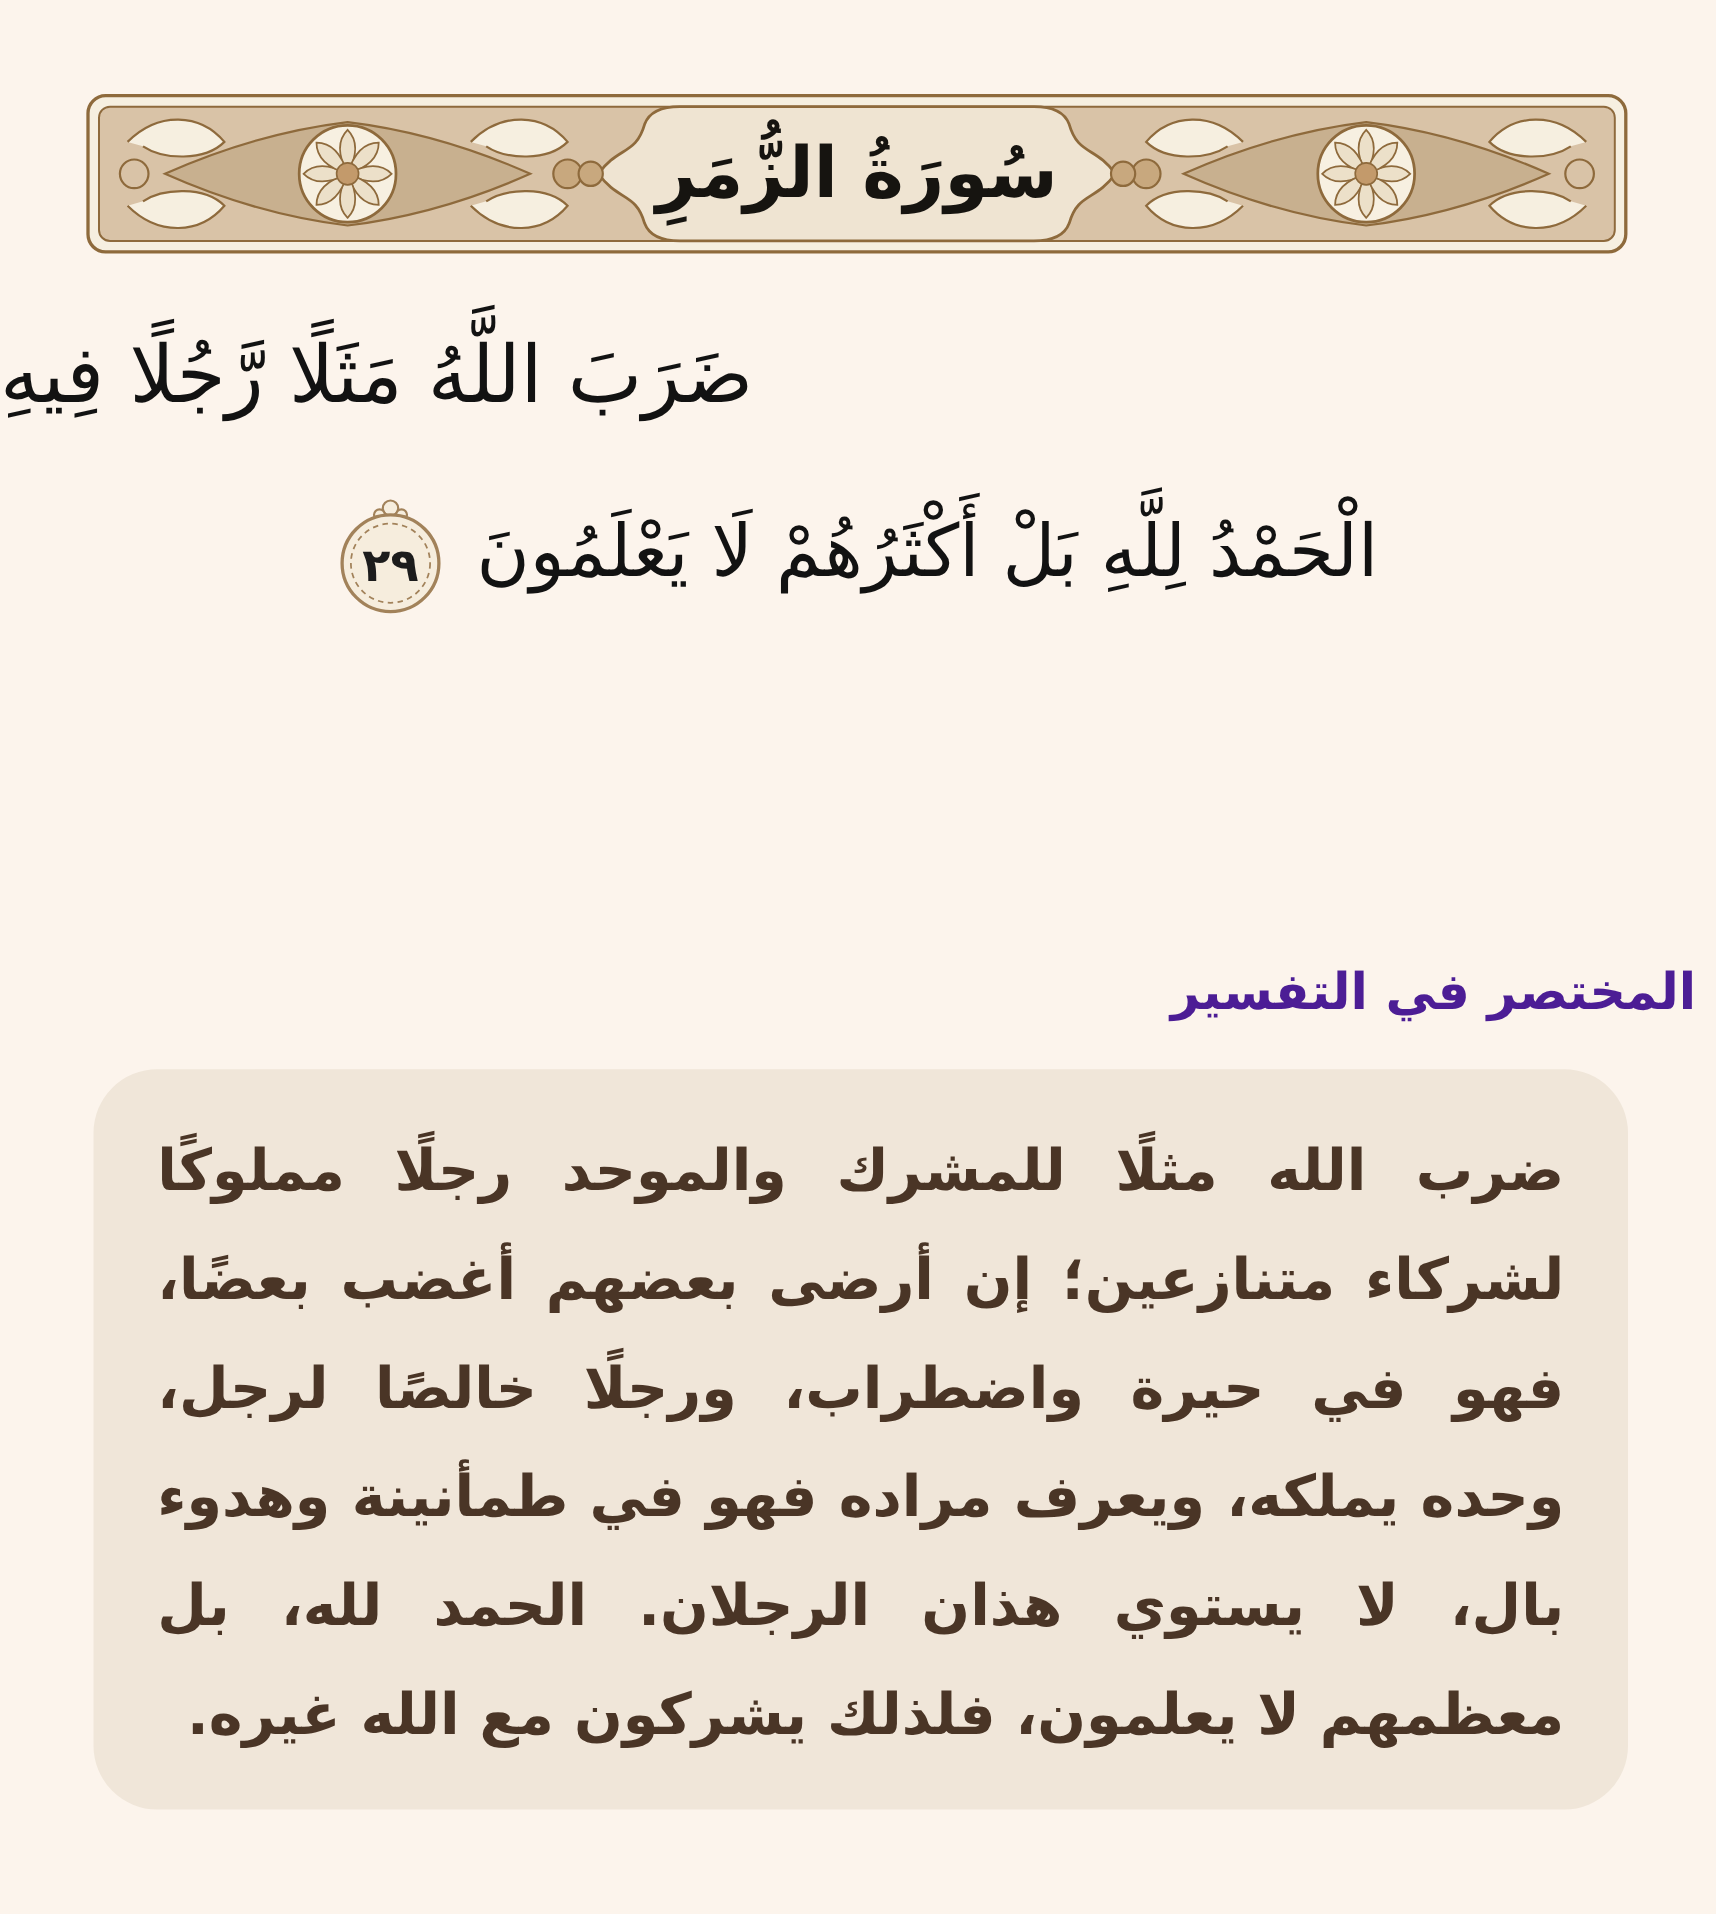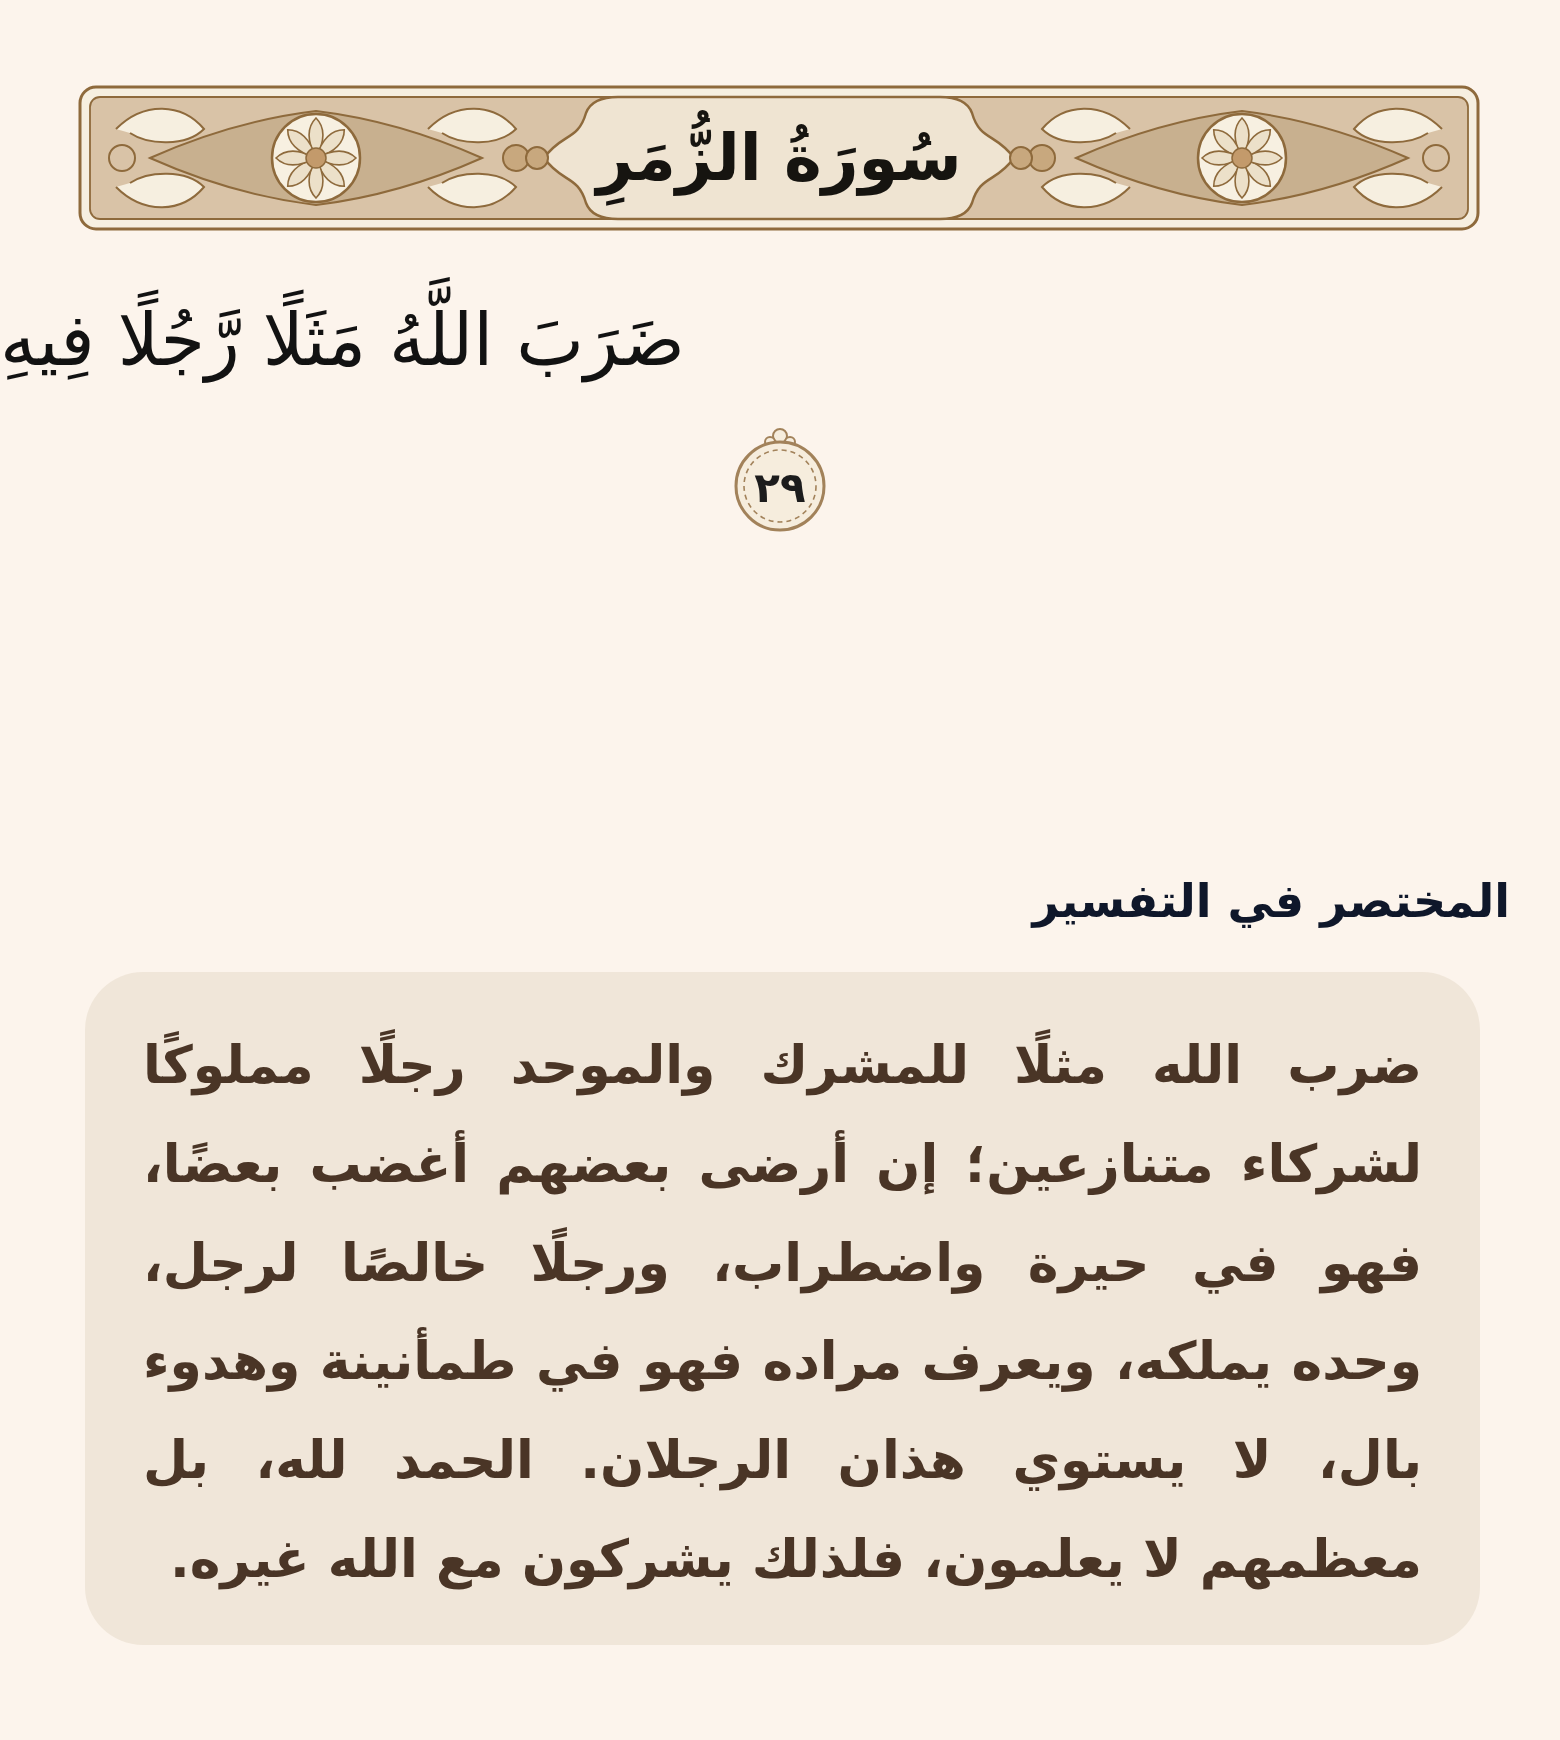--- a/index.html
+++ b/index.html
@@ -32,22 +32,22 @@
   .verse-line2{font-size:59px;line-height:162px;white-space:nowrap;}
   .verse-line3{
     font-size:66px;line-height:168px;white-space:nowrap;
     display:flex;align-items:center;justify-content:center;gap:30px;
     direction:rtl;
   }
   .ayah-medallion{display:inline-block;width:96px;height:116px;flex:0 0 auto;}
 
   
   .tafsir-label{
-    position:absolute;top:874px;right:50px;
-    font-size:46px;font-weight:600;color:#0f172a;
+    position:absolute;top:874px;right:18px;
+    font-size:46px;font-weight:600;color:#4c1d95;
     direction:rtl;
   }
 
   
   .tafsir-box{
     position:absolute;left:85px;top:972px;width:1395px;height:673px;
     background:#f0e6d9;border-radius:58px;
     box-sizing:border-box;padding:44px 58px 40px 58px;
     overflow:hidden;
   }
@@ -103,20 +103,21 @@
              L540,134 Q514,134 508,118 C500,90 484,98 466,73 Z" fill="#efe4d2" stroke="#8e6a3c" stroke-width="2.5"></path>
     <circle cx="459" cy="73" r="11" fill="#c8a87e" stroke="#8e6a3c" stroke-width="2"></circle>
     <circle cx="943" cy="73" r="11" fill="#c8a87e" stroke="#8e6a3c" stroke-width="2"></circle>
   </svg>
   <div class="banner-title">سُورَةُ الزُّمَرِ</div>
 </div>
 
 <div class="verse">
   <div class="verse-line1">ضَرَبَ اللَّهُ مَثَلًا رَّجُلًا فِيهِ</div>
   <div class="verse-line3">
+    <span>الْحَمْدُ لِلَّهِ بَلْ أَكْثَرُهُمْ لَا يَعْلَمُونَ</span>
     <svg class="ayah-medallion" viewBox="0 0 96 116" aria-hidden="false">
       <circle cx="48" cy="18" r="7" fill="#f6eddd" stroke="#a2825a" stroke-width="2"></circle>
       <circle cx="38" cy="24" r="5" fill="#f6eddd" stroke="#a2825a" stroke-width="2"></circle>
       <circle cx="58" cy="24" r="5" fill="#f6eddd" stroke="#a2825a" stroke-width="2"></circle>
       <circle cx="48" cy="68" r="44" fill="#f6eddd" stroke="#a2825a" stroke-width="3"></circle>
       <circle cx="48" cy="68" r="36" fill="none" stroke="#a2825a" stroke-width="1.6" stroke-dasharray="5 4"></circle>
       <text x="48" y="84" text-anchor="middle" font-size="42" font-weight="bold" fill="#1c1c1c">٢٩</text>
     </svg>
   </div>
 </div>

